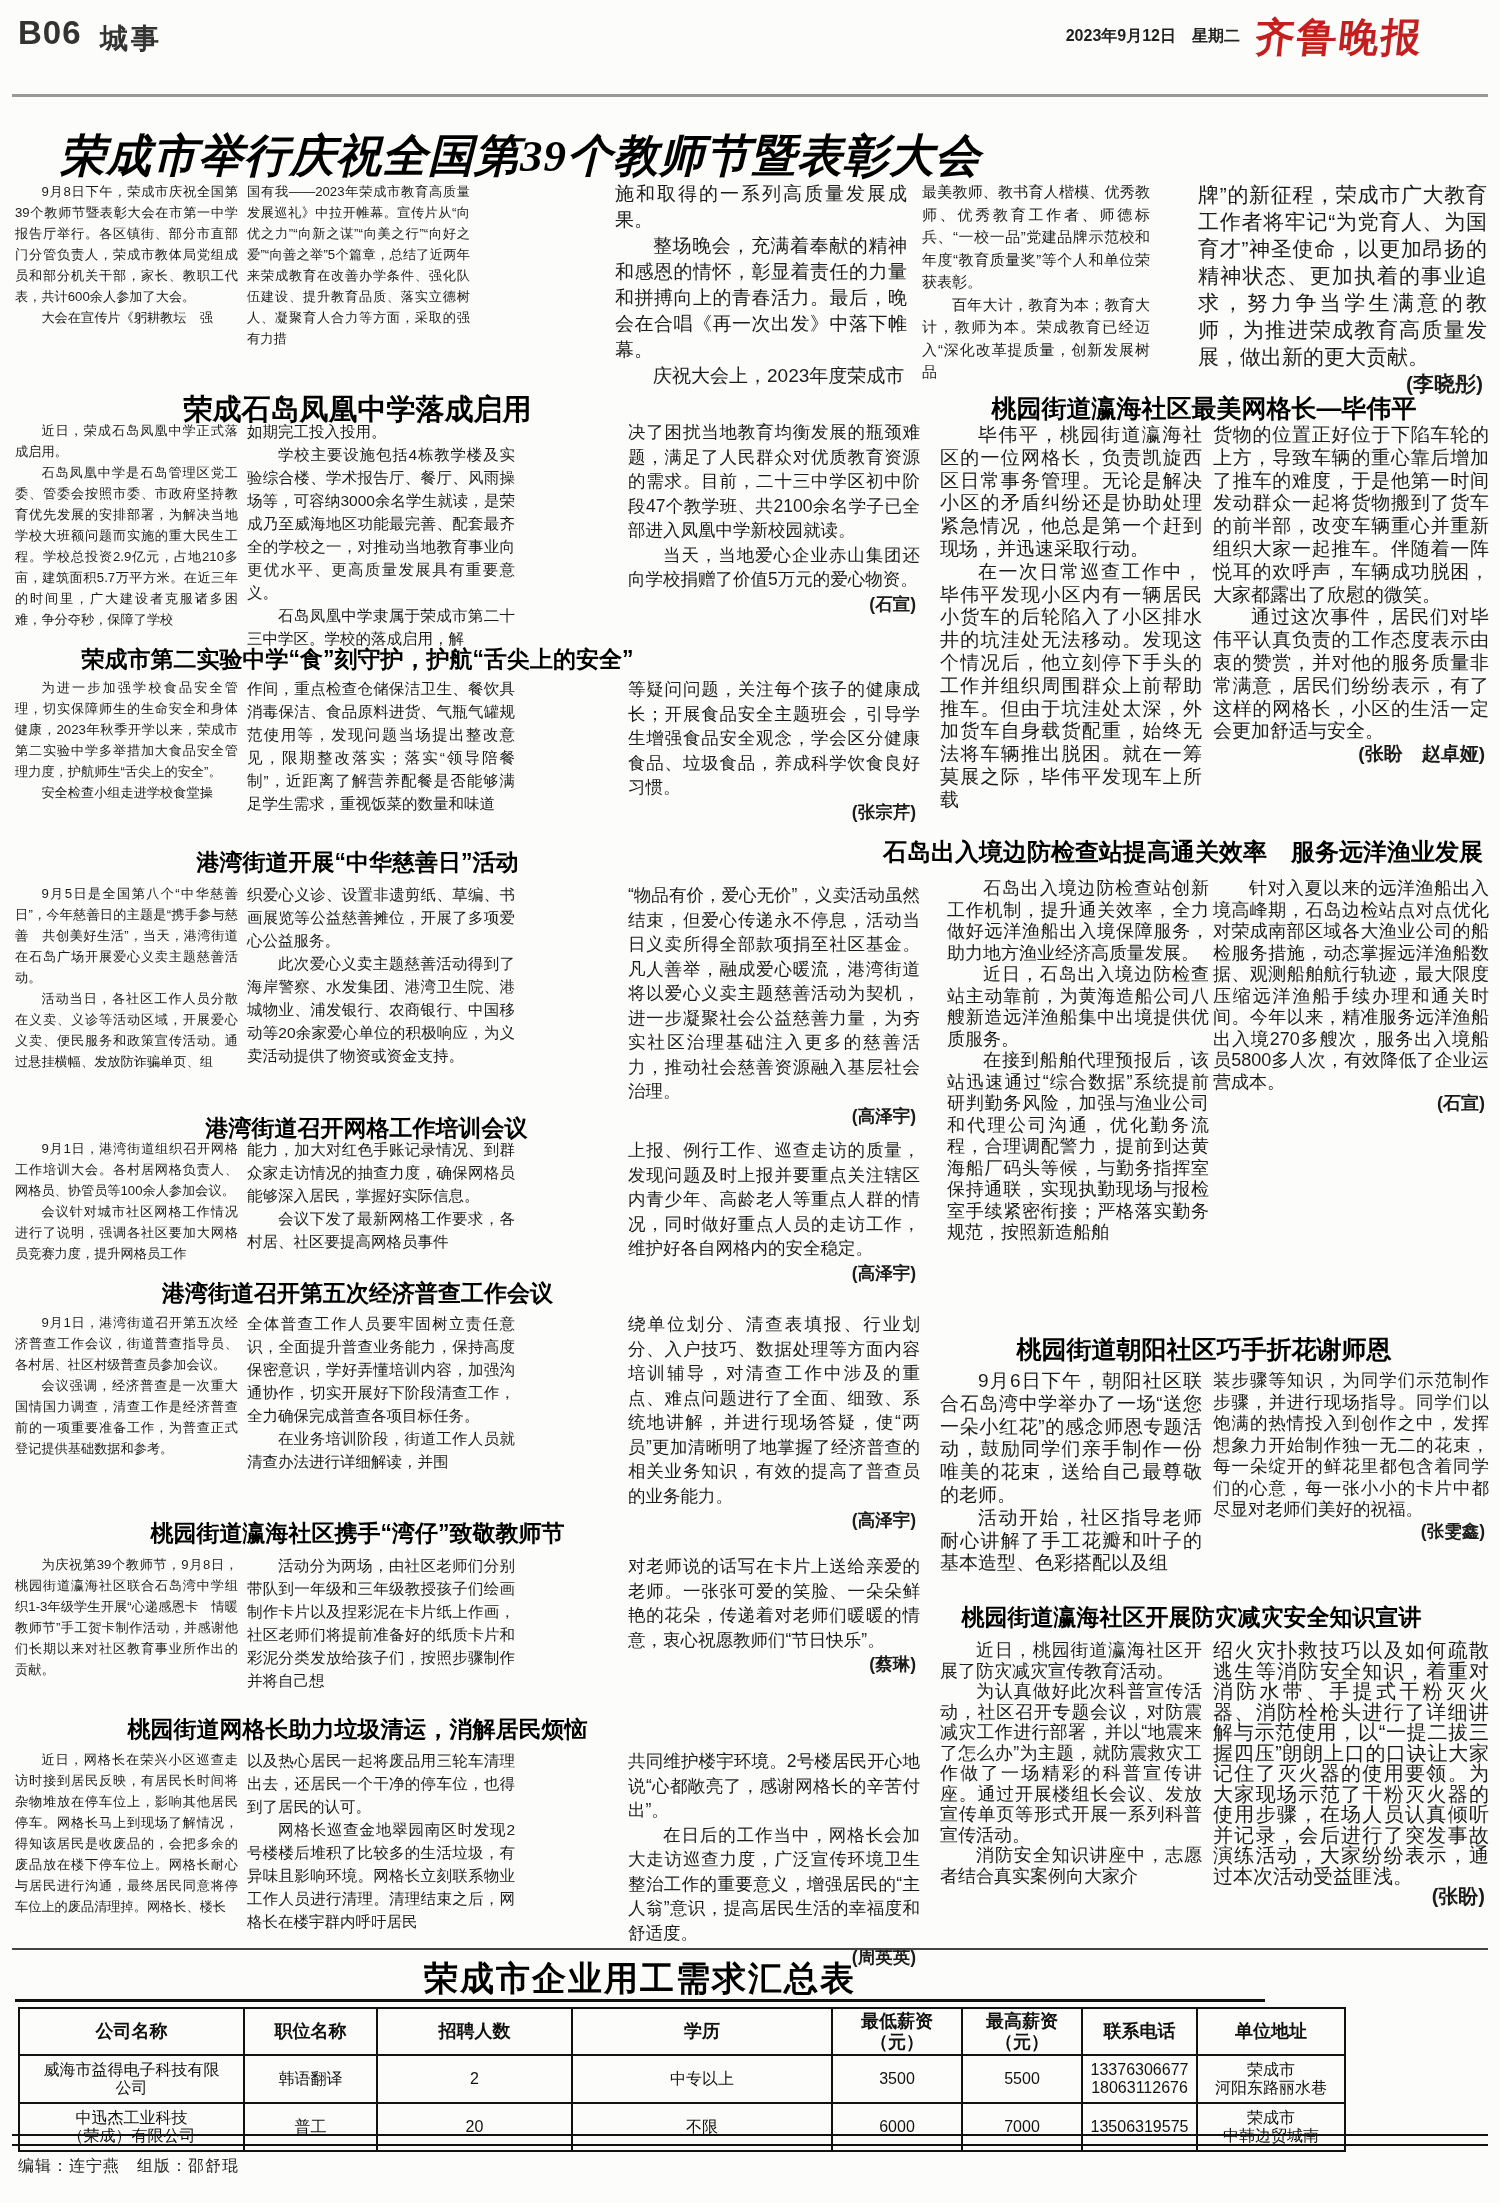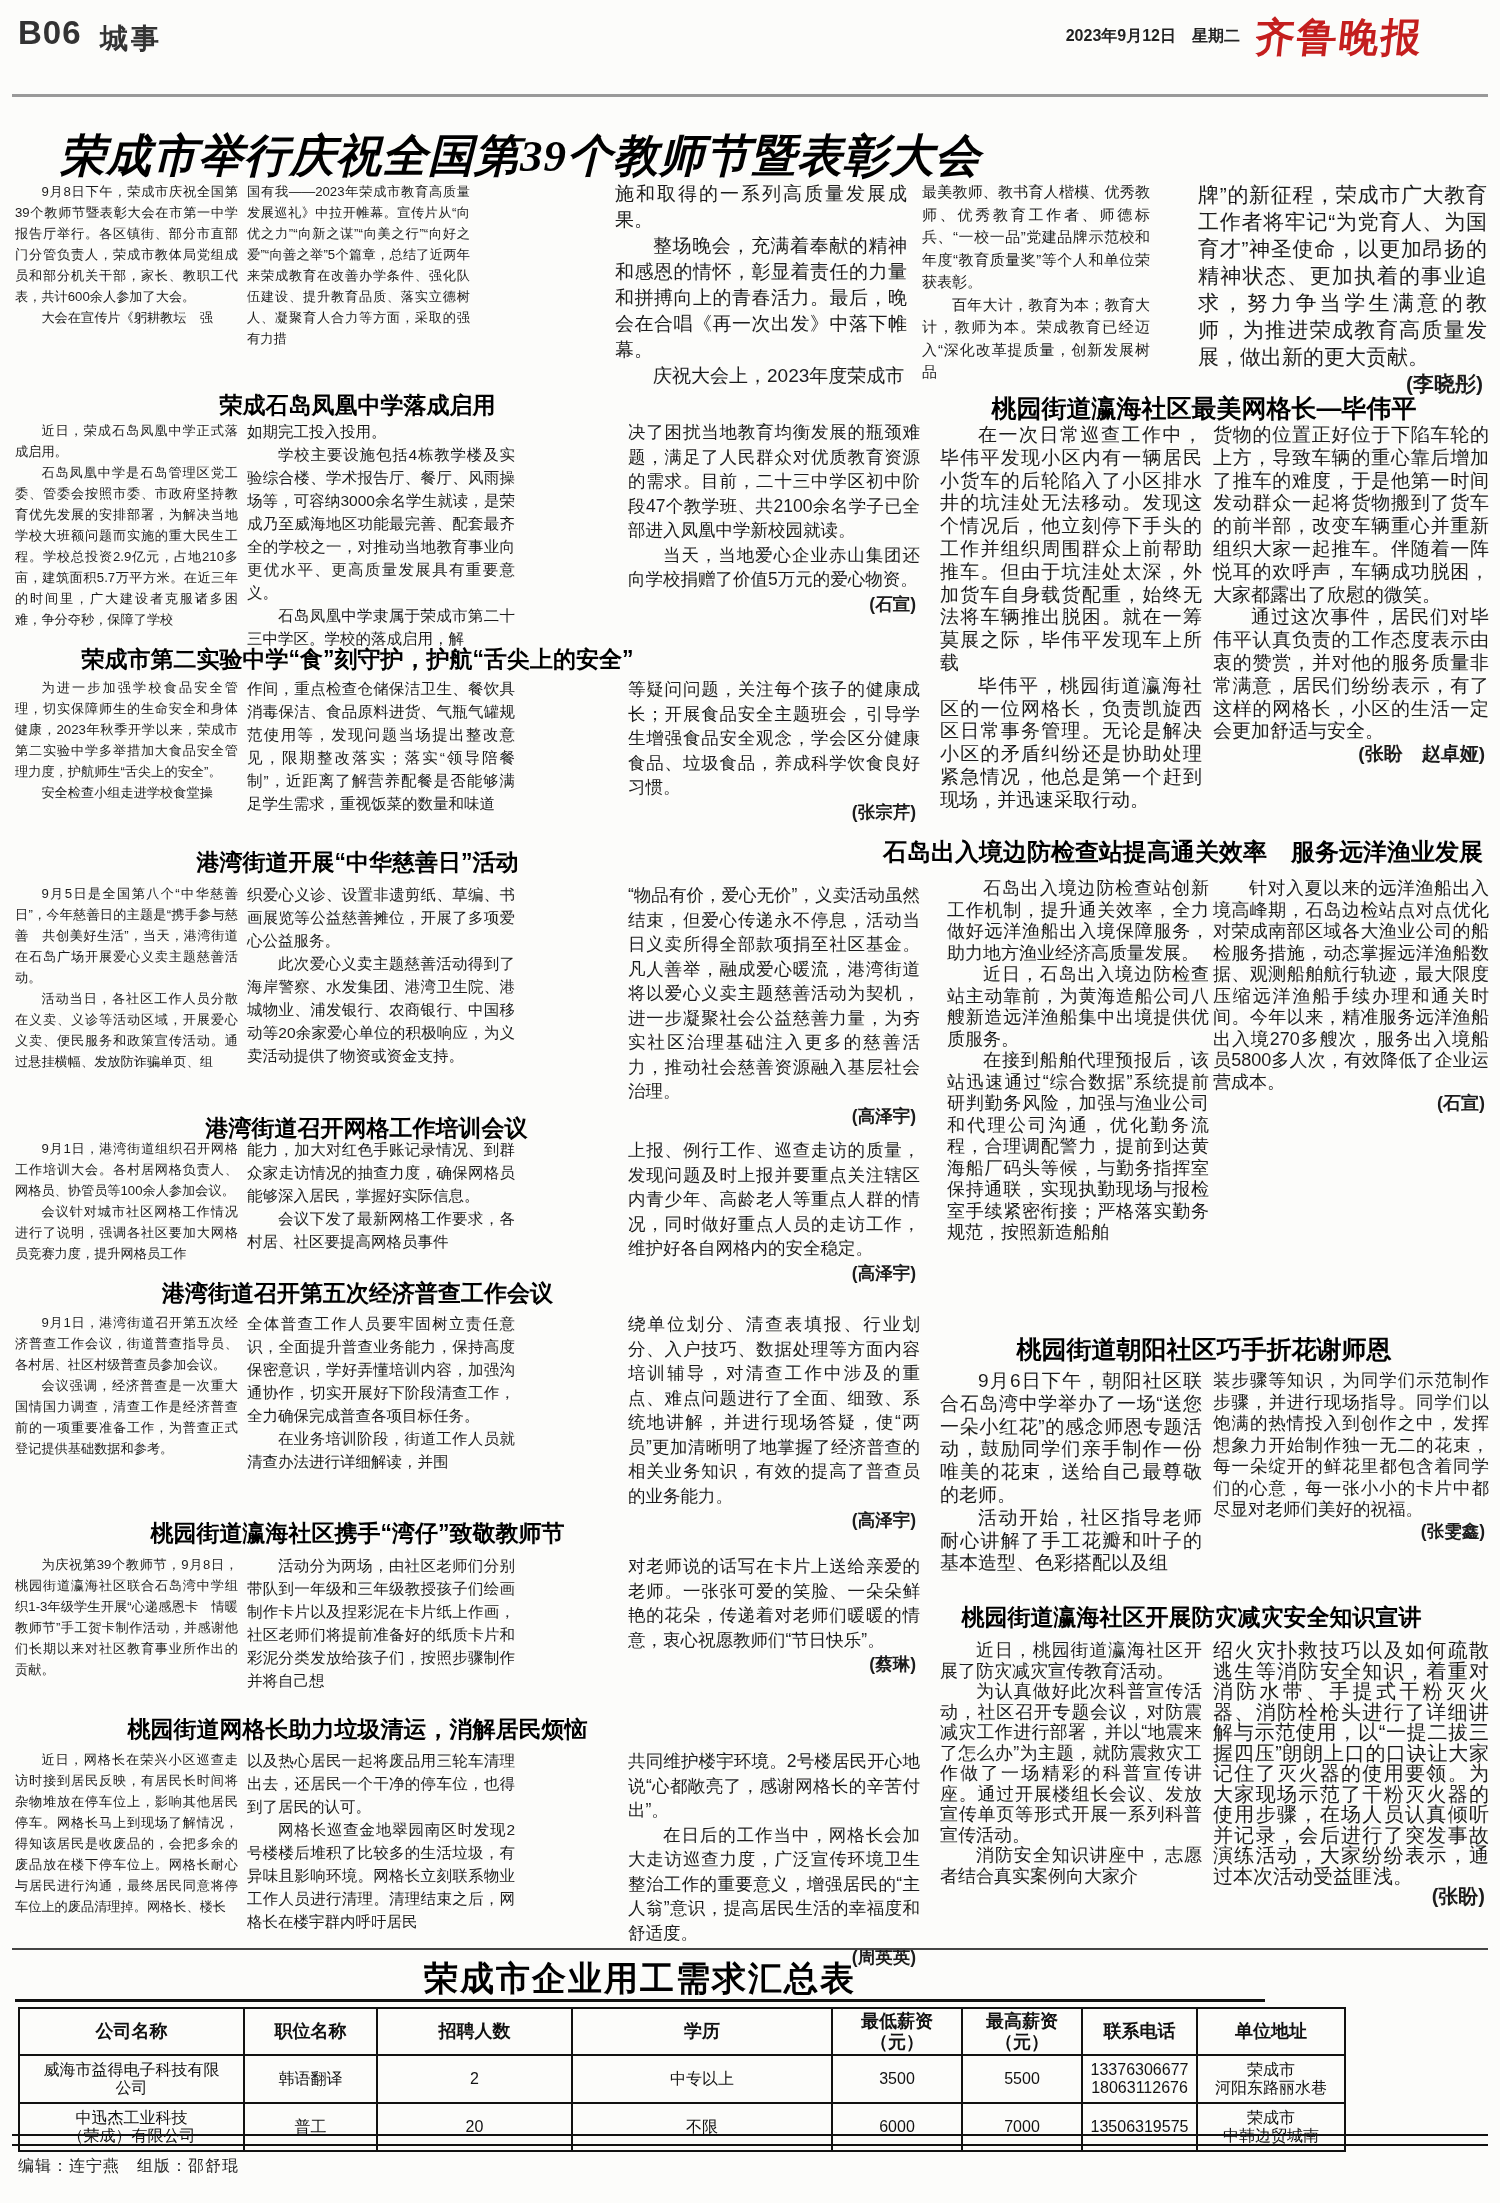--- a/index.html
+++ b/index.html
@@ -62,21 +62,21 @@
         <p class="flush">最美教师、教书育人楷模、优秀教师、优秀教育工作者、师德标兵、“一校一品”党建品牌示范校和年度“教育质量奖”等个人和单位荣获表彰。</p>
         <p>百年大计，教育为本；教育大计，教师为本。荣成教育已经迈入“深化改革提质量，创新发展树品</p>
       </div>
       <div class="col" style="left: 1198px; top: 181px; width: 289px; font-size: 21px; line-height: 27px;">
         <p class="flush">牌”的新征程，荣成市广大教育工作者将牢记“为党育人、为国育才”神圣使命，以更加昂扬的精神状态、更加执着的事业追求，努力争当学生满意的教师，为推进荣成教育高质量发展，做出新的更大贡献。</p>
         <p class="byline">(李晓彤)</p>
       </div>
     </div>
   <div id="articles">
       <section>
-        <h2 class="art-head" style="left: 15px; top: 390px; width: 685px; font-size: 23px; margin: 0px;">荣成石岛凤凰中学落成启用</h2>
+        <h2 class="art-head" style="left: 15px; top: 390px; width: 685px; font-size: 29px; margin: 0px;">荣成石岛凤凰中学落成启用</h2>
         <div class="col" style="left: 15px; top: 420px; width: 223px; font-size: 13.2px; line-height: 21px;">
           <p>近日，荣成石岛凤凰中学正式落成启用。</p>
           <p>石岛凤凰中学是石岛管理区党工委、管委会按照市委、市政府坚持教育优先发展的安排部署，为解决当地学校大班额问题而实施的重大民生工程。学校总投资2.9亿元，占地210多亩，建筑面积5.7万平方米。在近三年的时间里，广大建设者克服诸多困难，争分夺秒，保障了学校</p>
         </div>
         <div class="col" style="left: 247px; top: 420px; width: 268px; font-size: 15.5px; line-height: 23px;">
           <p class="flush">如期完工投入投用。</p>
           <p>学校主要设施包括4栋教学楼及实验综合楼、学术报告厅、餐厅、风雨操场等，可容纳3000余名学生就读，是荣成乃至威海地区功能最完善、配套最齐全的学校之一，对推动当地教育事业向更优水平、更高质量发展具有重要意义。</p>
           <p>石岛凤凰中学隶属于荣成市第二十三中学区。学校的落成启用，解</p>
         </div>
         <div class="col" style="left: 628px; top: 420px; width: 292px; font-size: 17.5px; line-height: 24.5px;">
@@ -168,22 +168,22 @@
         </div>
         <div class="col" style="left: 628px; top: 1749px; width: 292px; font-size: 17.5px; line-height: 24.5px;">
           <p class="flush">共同维护楼宇环境。2号楼居民开心地说“心都敞亮了，感谢网格长的辛苦付出”。</p>
           <p>在日后的工作当中，网格长会加大走访巡查力度，广泛宣传环境卫生整治工作的重要意义，增强居民的“主人翁”意识，提高居民生活的幸福度和舒适度。</p>
           <p class="byline">(周英英)</p>
         </div>
       </section>
       <section>
         <h2 class="art-head" style="left: 920px; top: 392px; width: 568px; font-size: 25px; margin: 0px;">桃园街道瀛海社区最美网格长—毕伟平</h2>
         <div class="col" style="left: 940px; top: 424px; width: 262px; font-size: 19px; line-height: 22.8px;">
+          <p>毕伟平，桃园街道瀛海社区的一位网格长，负责凯旋西区日常事务管理。无论是解决小区的矛盾纠纷还是协助处理紧急情况，他总是第一个赶到现场，并迅速采取行动。</p>
           <p>在一次日常巡查工作中，毕伟平发现小区内有一辆居民小货车的后轮陷入了小区排水井的坑洼处无法移动。发现这个情况后，他立刻停下手头的工作并组织周围群众上前帮助推车。但由于坑洼处太深，外加货车自身载货配重，始终无法将车辆推出脱困。就在一筹莫展之际，毕伟平发现车上所载</p>
-          <p>毕伟平，桃园街道瀛海社区的一位网格长，负责凯旋西区日常事务管理。无论是解决小区的矛盾纠纷还是协助处理紧急情况，他总是第一个赶到现场，并迅速采取行动。</p>
         </div>
         <div class="col" style="left: 1213px; top: 424px; width: 276px; font-size: 19px; line-height: 22.8px;">
           <p class="flush">货物的位置正好位于下陷车轮的上方，导致车辆的重心靠后增加了推车的难度，于是他第一时间发动群众一起将货物搬到了货车的前半部，改变车辆重心并重新组织大家一起推车。伴随着一阵悦耳的欢呼声，车辆成功脱困，大家都露出了欣慰的微笑。</p>
           <p>通过这次事件，居民们对毕伟平认真负责的工作态度表示由衷的赞赏，并对他的服务质量非常满意，居民们纷纷表示，有了这样的网格长，小区的生活一定会更加舒适与安全。</p>
           <p class="byline">(张盼　赵卓娅)</p>
         </div>
       </section>
       <section>
         <h2 class="art-head" style="left: 876px; top: 836px; width: 614px; font-size: 24px; margin: 0px;">石岛出入境边防检查站提高通关效率　服务远洋渔业发展</h2>
         <div class="col" style="left: 947px; top: 878px; width: 262px; font-size: 18px; line-height: 21.5px;">

